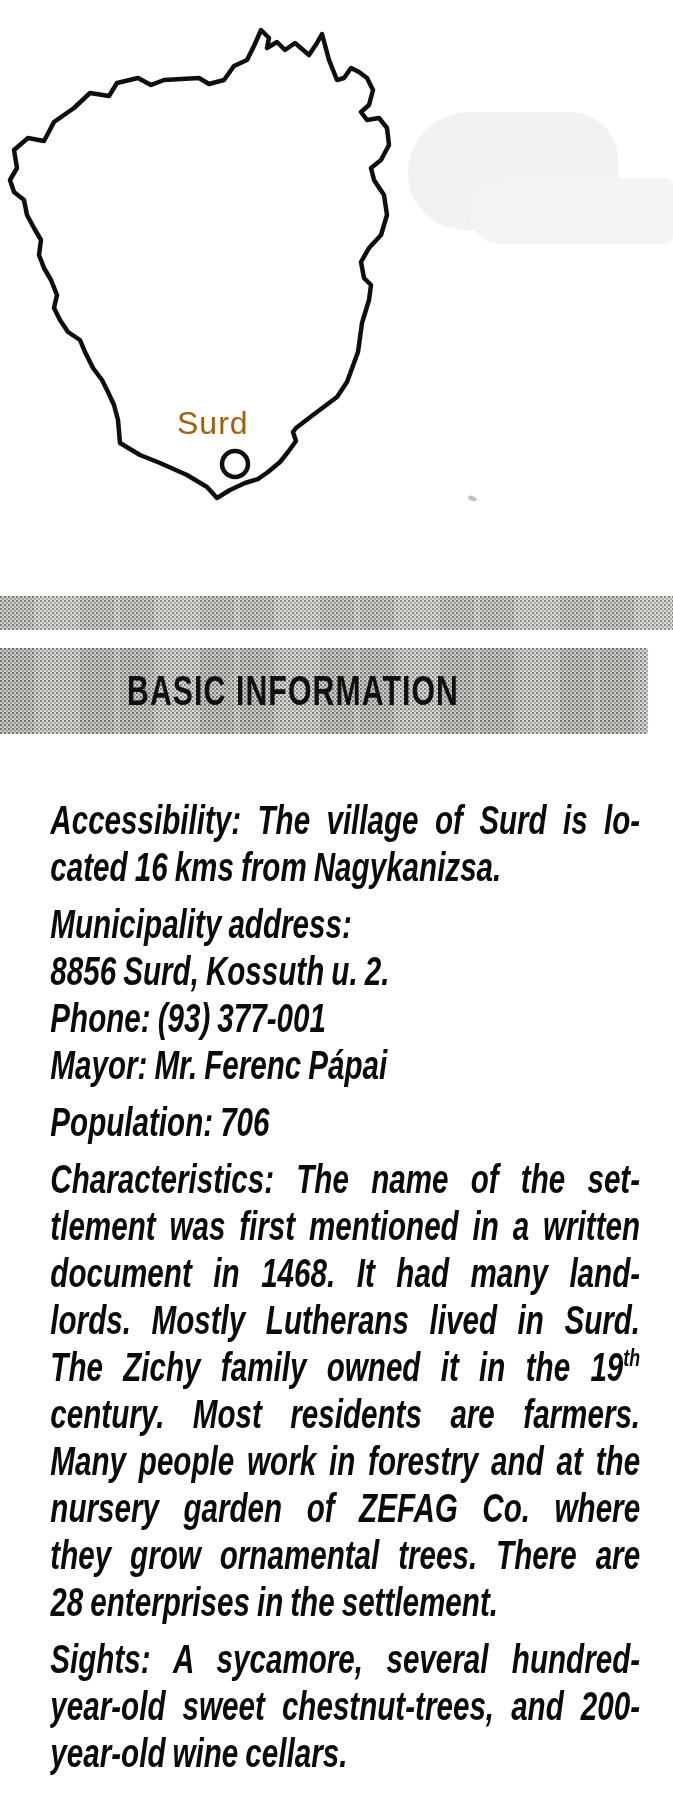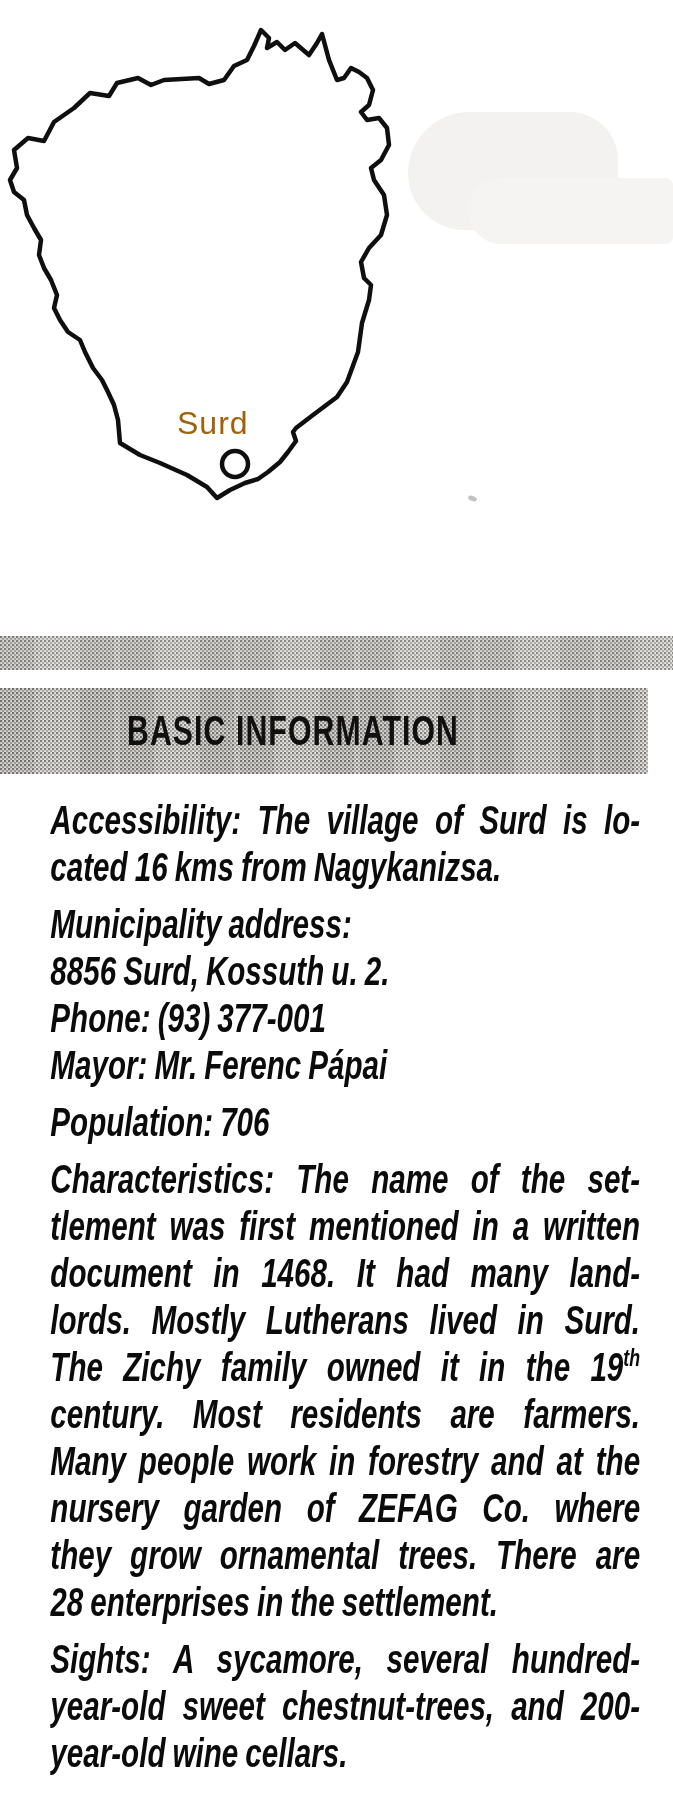--- a/index.html
+++ b/index.html
@@ -24,21 +24,20 @@
 
   
   .halftone{
     background-color:#e7e4df;
     background-image:
       repeating-linear-gradient(90deg, rgba(0,0,0,0.05) 0 34px, rgba(255,255,255,0.05) 34px 80px),
       radial-gradient(circle at 1px 1px, rgba(35,35,35,.55) 1px, transparent 1.7px),
       radial-gradient(circle at 1px 1px, rgba(95,95,95,.5) 1px, transparent 1.7px);
     background-size:120px 100%,4px 4px,4px 4px;
     background-position:0 0,0 0,2px 2px;
-    margin-top:40px;
   }
   .strip{position:absolute;left:0;top:596px;width:673px;height:34px;opacity:.92;}
   .band{position:absolute;left:0;top:648px;width:648px;height:86px;}
   .band-title{
     position:absolute;left:127px;top:50%;
     transform:translateY(-50%) scaleX(0.72);transform-origin:0 50%;
     font:700 42px/44px "Liberation Sans",sans-serif;color:#101010;
     letter-spacing:1.5px;white-space:nowrap;
   }
 

